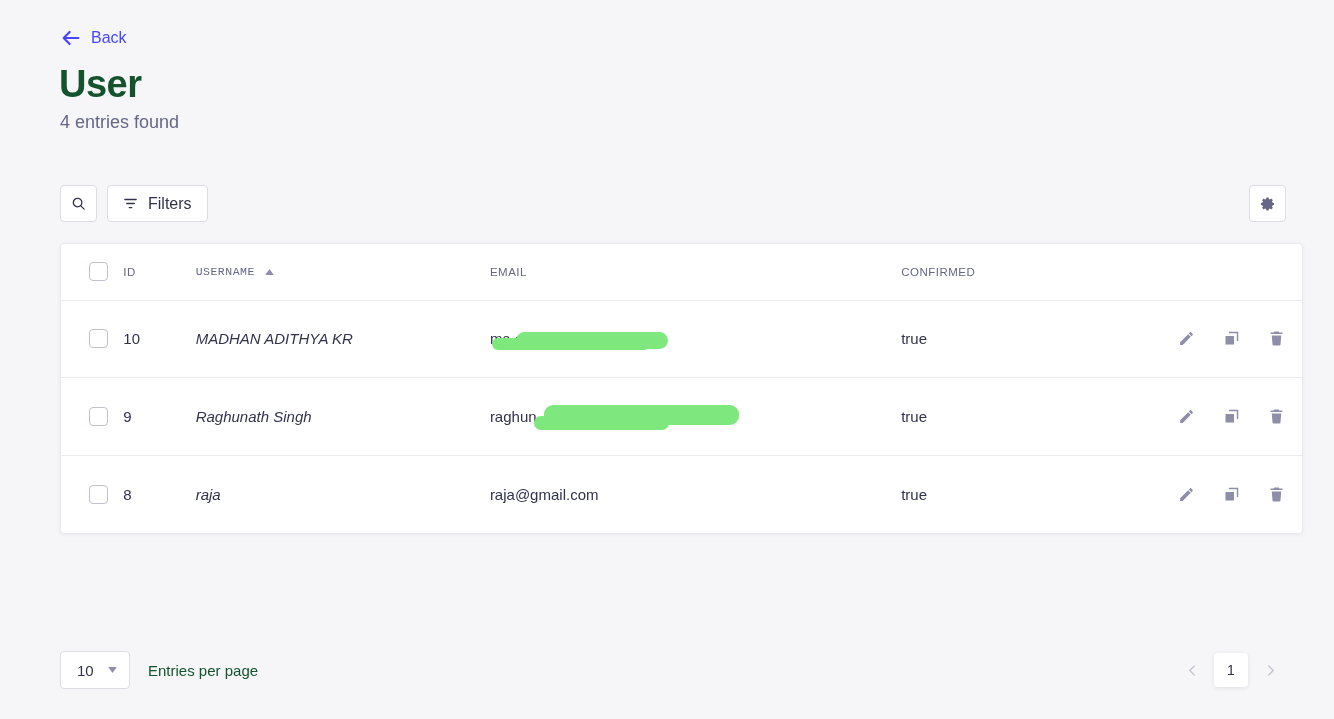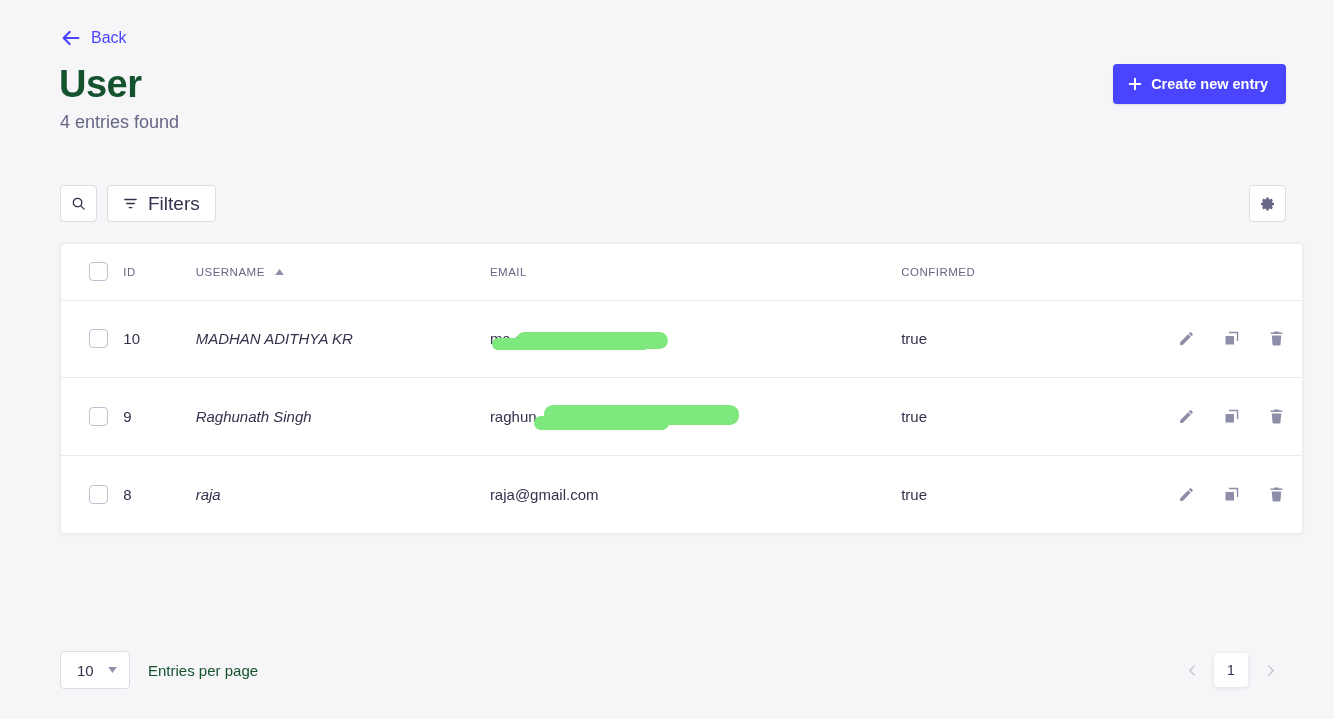--- a/index.html
+++ b/index.html
@@ -110,21 +110,21 @@
     height: 37px;
     padding: 0 15px;
     background: #ffffff;
     border: 1px solid #dcdce4;
     border-radius: 4px;
     display: flex;
     align-items: center;
     gap: 10px;
     cursor: pointer;
     font-family: inherit;
-    font-size: 19px;
+    font-size: 16px;
     color: #32324d;
   }
   .spacer { flex: 1; }
 
   
   .table-card {
     position: absolute;
     left: 60px;
     right: 31px;
     top: 243px;
@@ -150,21 +150,21 @@
     text-align: left;
     font-size: 11.5px;
     font-weight: normal;
     letter-spacing: 0.5px;
     color: #666687;
     border-bottom: 1px solid #eaeaef;
     vertical-align: middle;
   }
   thead th.th-check { padding-left: 28px; }
   thead th.th-id    { padding-left: 10px; }
-  thead th.th-user  { padding-left: 9px; }
+  thead th.th-user  { padding-left: 9px; font-family: Liberation Mono, monospace; }
   thead th.th-email { padding-left: 10px; }
   thead th.th-conf  { padding-left: 15px; }
 
   .th-inner { display: flex; align-items: center; gap: 10px; }
   .sort-caret { width: 9px; height: 6px; display: block; }
 
   tbody td {
     height: 77.5px;
     padding: 0;
     font-size: 15px;
@@ -277,26 +277,20 @@
   <a class="back-link" href="#">
     <svg class="back-arrow" viewBox="0 0 24 24" fill="none">
       <path d="M20 12H4M4 12L10.5 5.5M4 12L10.5 18.5" stroke="#4945ff" stroke-width="2.4" stroke-linecap="round" stroke-linejoin="round"></path>
     </svg>
     <span class="back-label">Back</span>
   </a>
 
   <h1 class="page-title">User</h1>
   <div class="page-subtitle">4 entries found</div>
 
-  <button class="create-btn">
-    <svg class="plus-icon" viewBox="0 0 24 24" fill="none">
-      <path d="M12 3V21M3 12H21" stroke="#ffffff" stroke-width="3.4" stroke-linecap="round"></path>
-    </svg>
-    <span>Create new entry</span>
-  </button>
 
   <div class="toolbar">
     <button class="icon-btn">
       <svg width="15" height="15" viewBox="0 0 24 24" fill="none">
         <circle cx="10.5" cy="10.5" r="6.8" stroke="#32324d" stroke-width="2.1"></circle>
         <path d="M15.4 15.4L21 21" stroke="#32324d" stroke-width="2.1" stroke-linecap="round"></path>
       </svg>
     </button>
 
     <button class="filters-btn">

